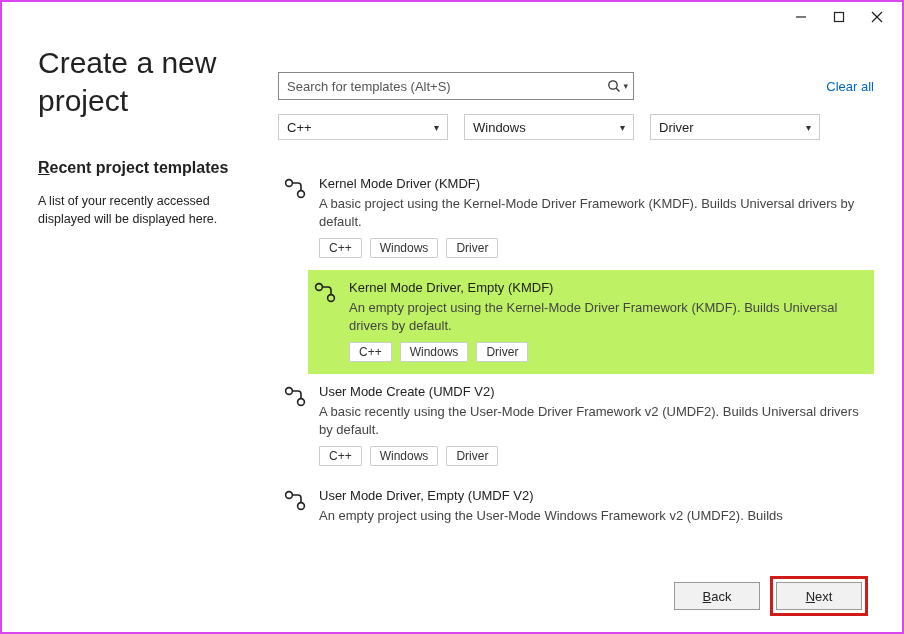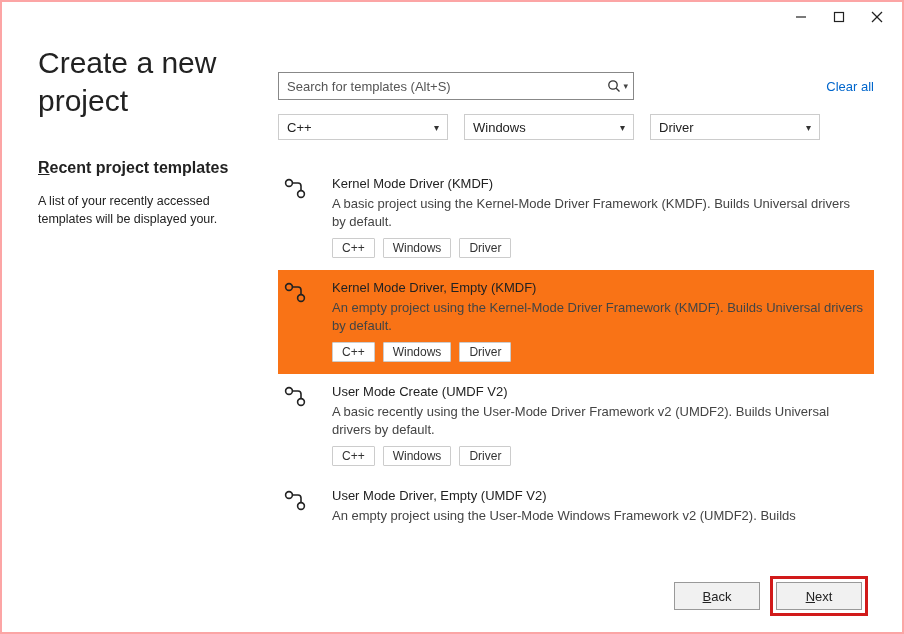--- a/index.html
+++ b/index.html
@@ -1,39 +1,39 @@
 <!DOCTYPE html>
 <html><head>
 <meta charset="utf-8">
 <style>
   * { box-sizing: border-box; font-family: "Segoe UI", Arial, sans-serif; }
   html, body { margin: 0; padding: 0; }
   body { width: 904px; height: 634px; background: #fff; overflow: hidden; }
-  .window { width: 904px; height: 634px; border: 2px solid #fca5a5; position: relative; display: flex; flex-direction: column; }
+  .window { width: 904px; height: 634px; border: 2px solid #d946ef; position: relative; display: flex; flex-direction: column; }
   .titlebar { height: 30px; display: flex; justify-content: flex-end; align-items: center; padding: 0 6px; }
   .win-btn { width: 38px; height: 22px; display: flex; align-items: center; justify-content: center; color: #222; font-size: 14px; cursor: default; }
   .body { flex: 1; display: flex; padding: 0 28px 0 36px; overflow: hidden; }
   .left-col { width: 240px; flex-shrink: 0; padding-top: 12px; padding-right: 20px; }
   .title { font-size: 30px; font-weight: 400; color: #222; line-height: 1.25; margin: 0 0 40px 0; }
   .subtitle { font-size: 16px; color: #222; margin: 6px 0 16px 0; }
   .subtitle .u { text-decoration: underline; }
   .left-desc { font-size: 12.5px; color: #222; line-height: 1.4; }
   .right-col { flex: 1; display: flex; flex-direction: column; padding-top: 40px; min-width: 0; }
   .top-row { display: flex; align-items: center; gap: 16px; margin-bottom: 14px; }
   .search-wrap { position: relative; width: 356px; }
   .search { width: 100%; height: 28px; border: 1px solid #888; padding: 0 48px 0 8px; font-size: 13px; color: #333; background: #fff; }
   .search::placeholder { color: #555; }
   .search-icon-wrap { position: absolute; right: 6px; top: 0; height: 28px; display: flex; align-items: center; gap: 2px; color: #444; }
   .clear-all { margin-left: auto; color: #0066cc; font-size: 13px; cursor: pointer; }
   .filters { display: flex; gap: 16px; margin-bottom: 26px; }
   .dropdown { position: relative; width: 170px; height: 26px; border: 1px solid #ccc; background: #fff; display: flex; align-items: center; padding: 0 8px; font-size: 13px; color: #222; cursor: pointer; }
   .dropdown .caret { position: absolute; right: 8px; top: 50%; transform: translateY(-50%); font-size: 10px; color: #333; }
   .template-list { flex: 1; overflow: hidden; display: flex; flex-direction: column; }
-  .template-item { display: flex; padding: 10px 10px 12px 4px; gap: 22px; }
-  .template-item.selected { background: #f97316; }
+  .template-item { display: flex; padding: 10px 10px 12px 4px; gap: 9px; }
+  .template-item.selected { background: #bef264; margin-left: 30px; }
   .tpl-icon { width: 28px; flex-shrink: 0; display: flex; justify-content: center; padding-top: 2px; }
   .tpl-body { flex: 1; min-width: 0; }
   .tpl-title { font-size: 13px; color: #222; margin-bottom: 4px; }
   .tpl-desc { font-size: 13px; color: #444; line-height: 1.35; margin-bottom: 8px; }
   .tpl-tags { display: flex; gap: 8px; }
   .tag { background: #fff; border: 1px solid #ccc; padding: 2px 9px; font-size: 12px; color: #333; border-radius: 1px; }
   .footer { height: 60px; display: flex; justify-content: flex-end; align-items: center; gap: 10px; padding: 0 34px 12px 0; }
   .btn { min-width: 86px; height: 28px; border: 1px solid #999; background: #f1f1f1; font-size: 13px; color: #222; display: flex; align-items: center; justify-content: center; cursor: pointer; }
   .btn .u { text-decoration: underline; }
   .next-highlight { border: 3px solid #d11a1a; padding: 3px; }
@@ -61,21 +61,21 @@
         </svg>
     </div>
   </div>
 
   <div class="body">
     <div class="left-col">
       <h1 class="title">Create a new project</h1>
       <h2 class="subtitle">
         <span class="u">R</span><span>ecent project templates</span>
       </h2>
-      <div class="left-desc">A list of your recently accessed templates will be displayed your.</div>
+      <div class="left-desc">A list of your recently accessed displayed will be displayed here.</div>
     </div>
 
     <div class="right-col">
       <div class="top-row">
         <div class="search-wrap">
           <input class="search" type="text" placeholder="Search for templates (Alt+S)" style="">
           <div class="search-icon-wrap">
             <svg width="14" height="14" viewBox="0 0 14 14">
                 <circle cx="6" cy="6" r="4.2" fill="none" stroke="#333" stroke-width="1.3"></circle>
                 <line x1="9.2" y1="9.2" x2="12.5" y2="12.5" stroke="#333" stroke-width="1.3"></line>

